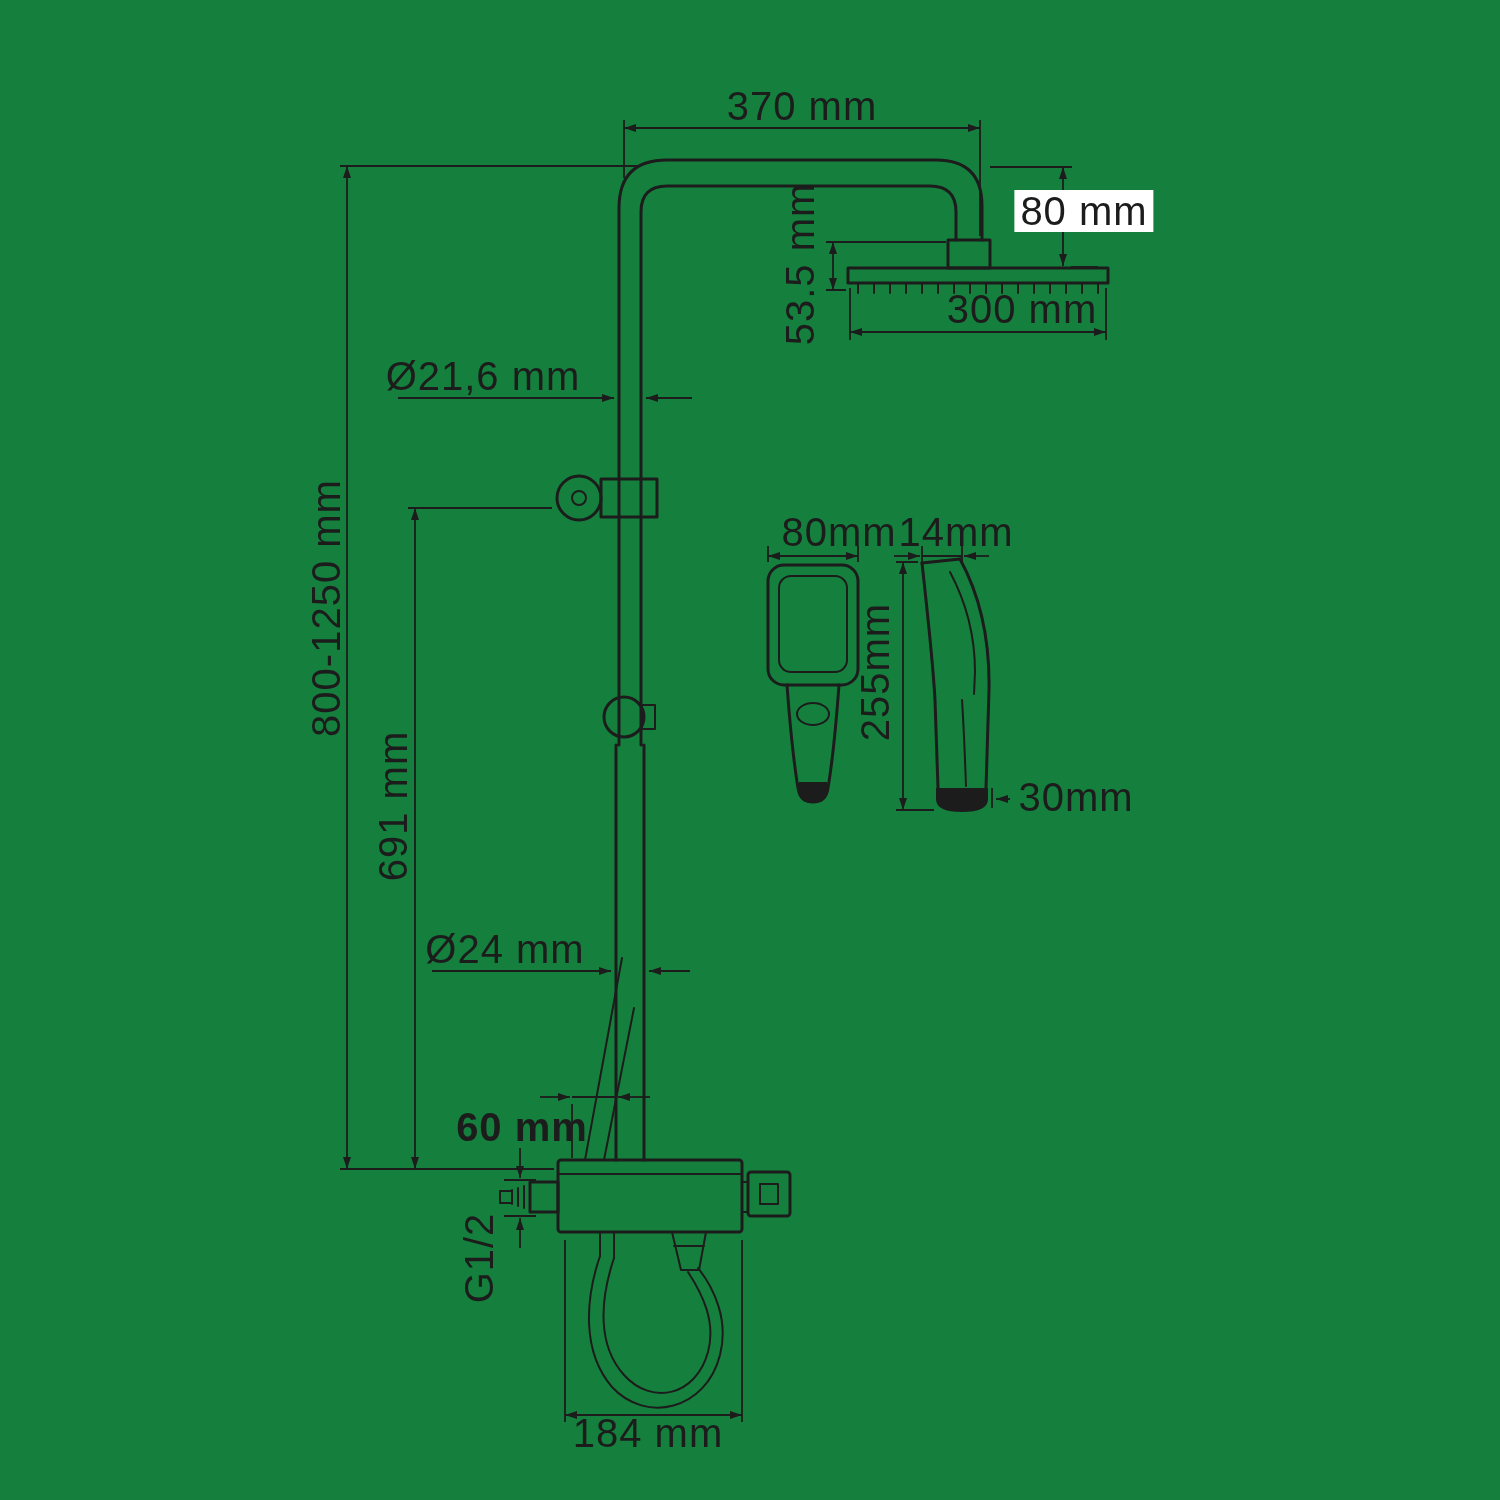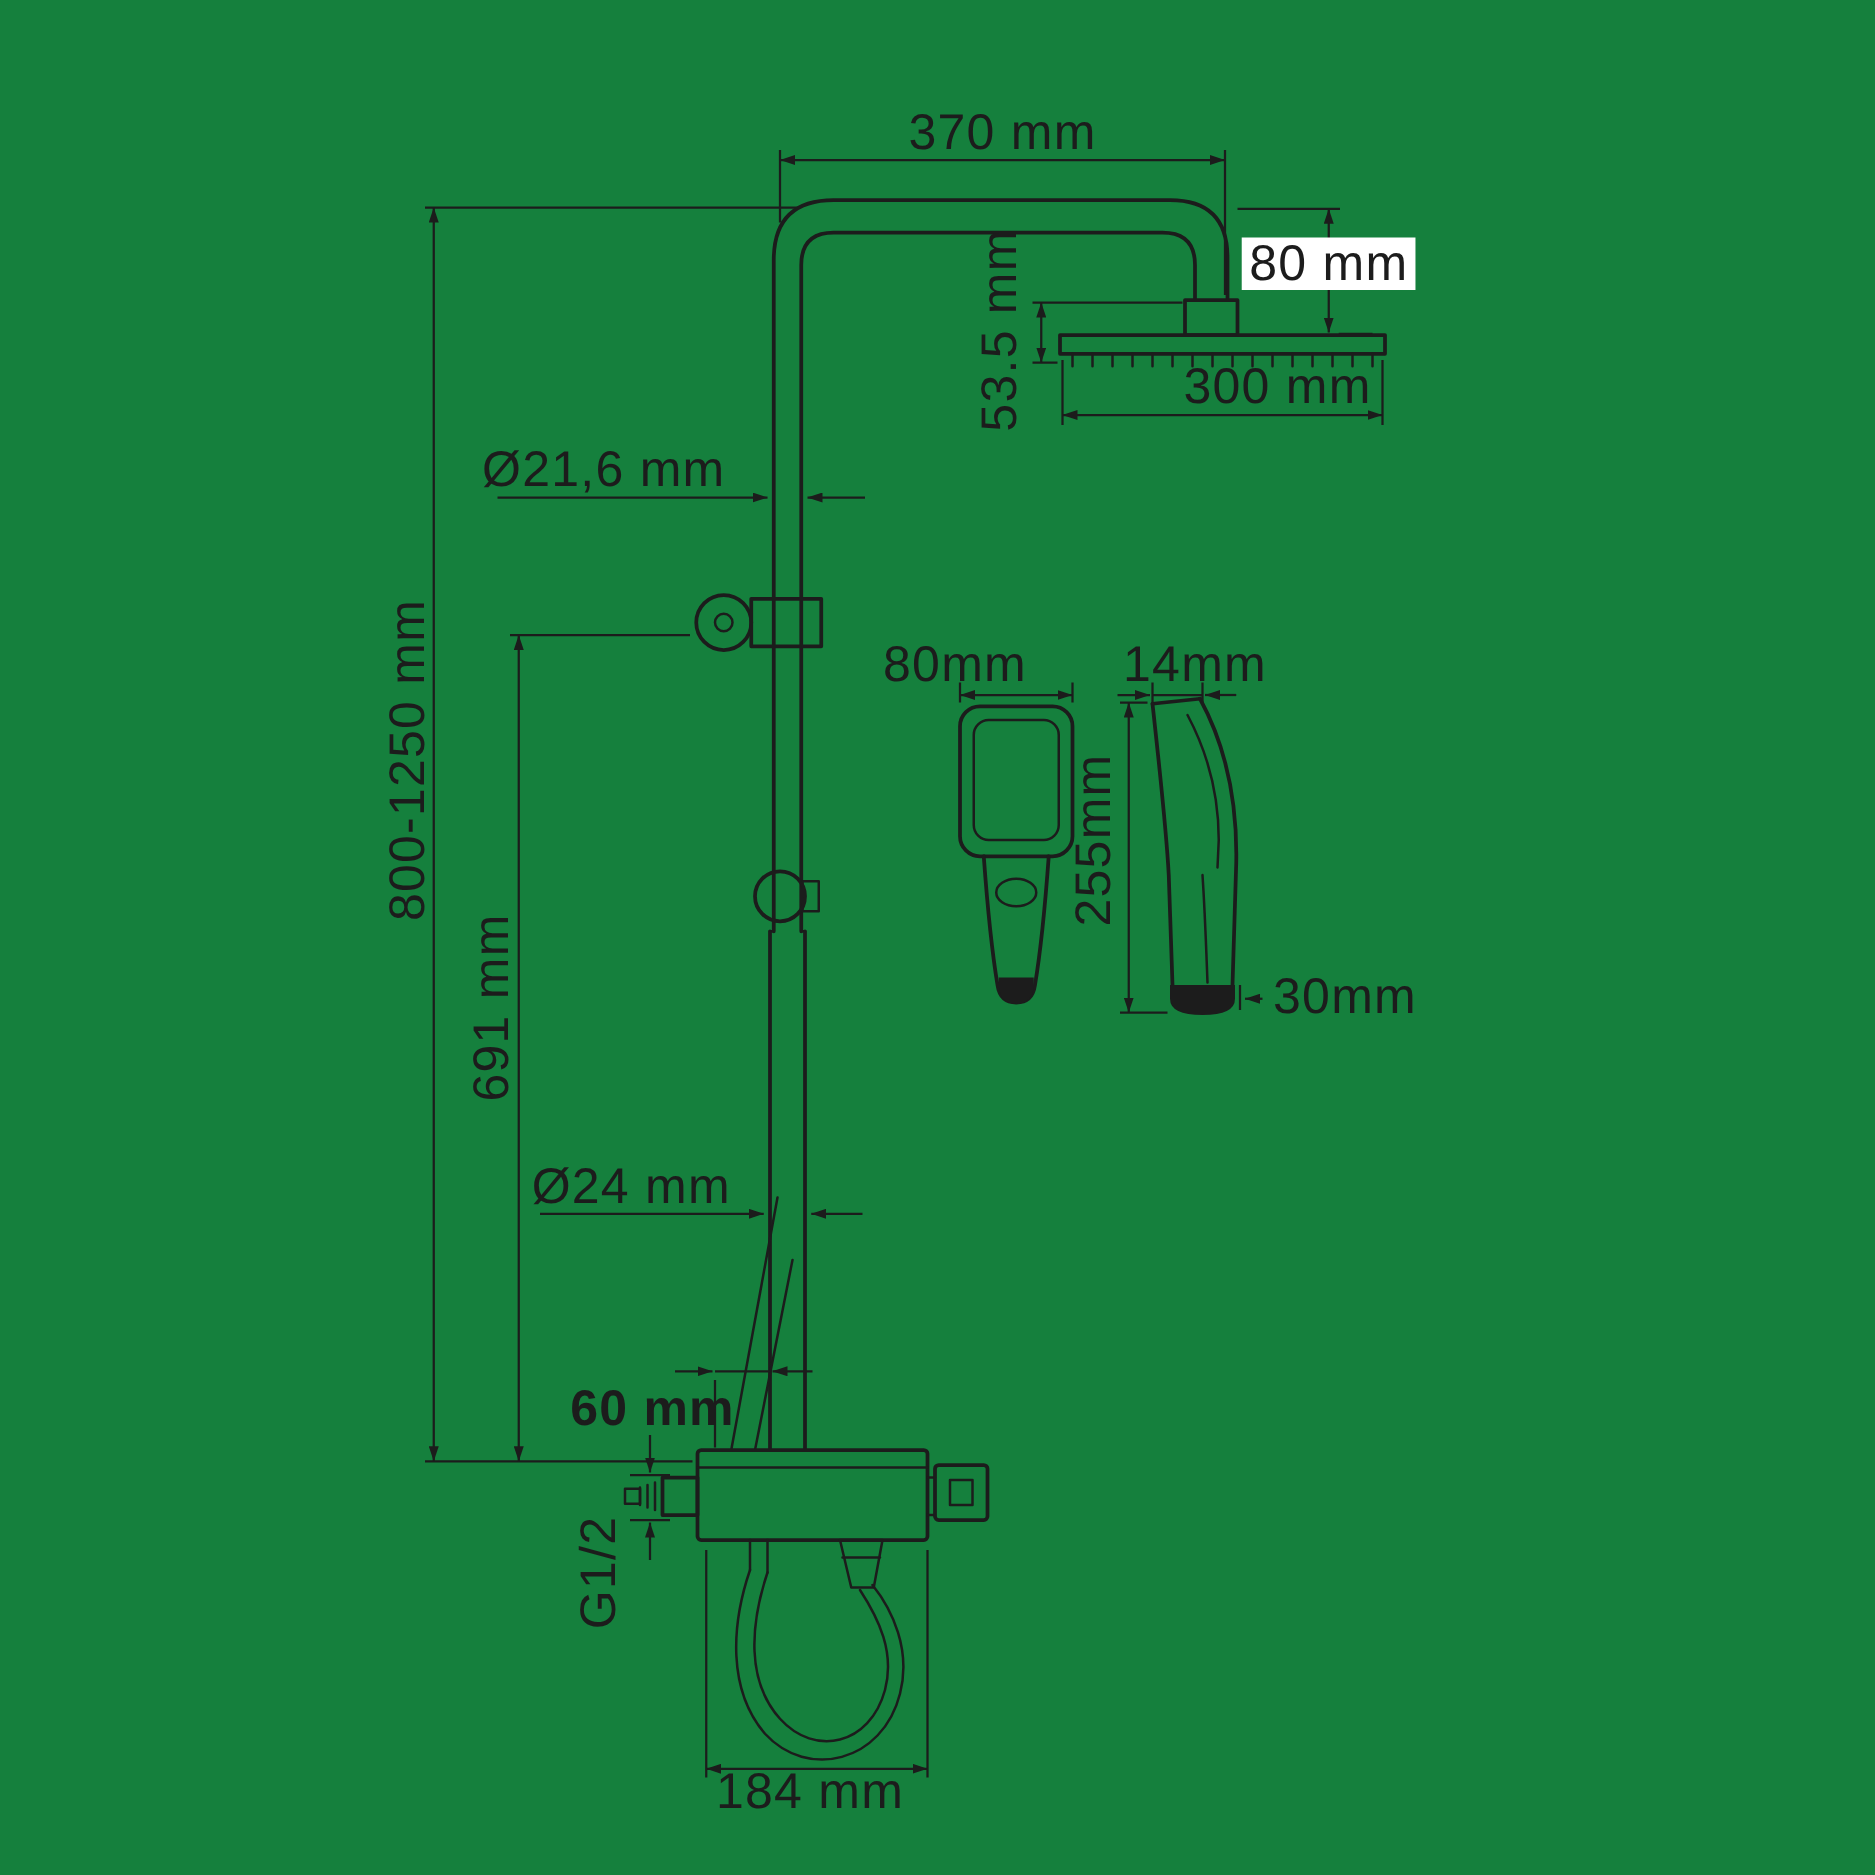--- a/index.html
+++ b/index.html
@@ -18,21 +18,21 @@
   .lbl{
     position:absolute;
     font-size:40px;
     color:#1c1c1c;
     white-space:nowrap;
     transform:translate(-50%,-50%);
     line-height:1.05;
     letter-spacing:1px;
   }
   .lbl.rot{transform:translate(-50%,-50%) rotate(-90deg);}
-  .lbl.bgw{background:#fff;padding:0 6px;}
+  .lbl.bgw{background:#fff;padding:0 6px;margin-left:21px;}
 </style>
 </head>
 <body>
 
 <div class="canvas">
 
   <svg width="1500" height="1500" viewBox="0 0 1500 1500">
     <defs>
       <marker id="arr" viewBox="0 0 12 8" markerWidth="12" markerHeight="8" refX="12" refY="4" orient="auto-start-reverse" markerUnits="userSpaceOnUse">
         <path d="M0,0 L12,4 L0,8 Z" fill="#1c1c1c"></path>
@@ -190,21 +190,21 @@
     </g>
   </svg>
 
   <span class="lbl" style="left:802px;top:106px;">370 mm</span>
   <span class="lbl bgw" style="left:1063px;top:211px;">80 mm</span>
   <span class="lbl rot" style="left:800px;top:264px;">53.5 mm</span>
   <span class="lbl" style="left:1022px;top:309px;">300 mm</span>
   <span class="lbl" style="left:483px;top:376px;">Ø21,6 mm</span>
   <span class="lbl rot" style="left:326px;top:608px;">800-1250 mm</span>
   <span class="lbl rot" style="left:393px;top:806px;">691 mm</span>
-  <span class="lbl" style="left:764px;top:532px;">80mm</span>
+  <span class="lbl" style="left:839px;top:532px;">80mm</span>
   <span class="lbl" style="left:956px;top:532px;">14mm</span>
   <span class="lbl rot" style="left:875px;top:672px;">255mm</span>
   <span class="lbl" style="left:1076px;top:797px;">30mm</span>
   <span class="lbl" style="left:505px;top:949px;">Ø24 mm</span>
   <span class="lbl" style="left:522px;top:1127px;font-weight:bold;">60 mm</span>
   <span class="lbl rot" style="left:479px;top:1258px;">G1/2</span>
   <span class="lbl" style="left:648px;top:1388px;margin-top:45px;">184 mm</span>
 
 </div>
 

